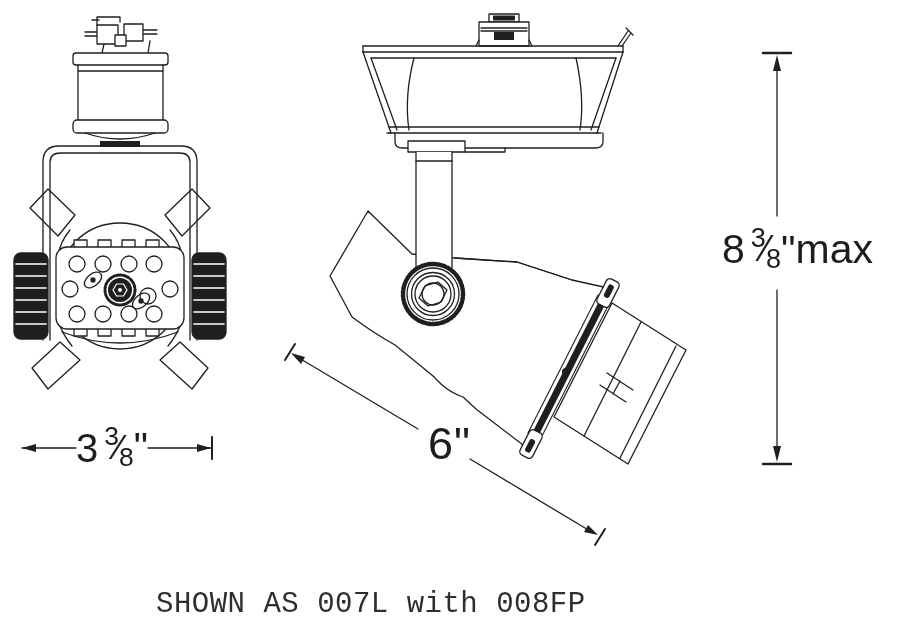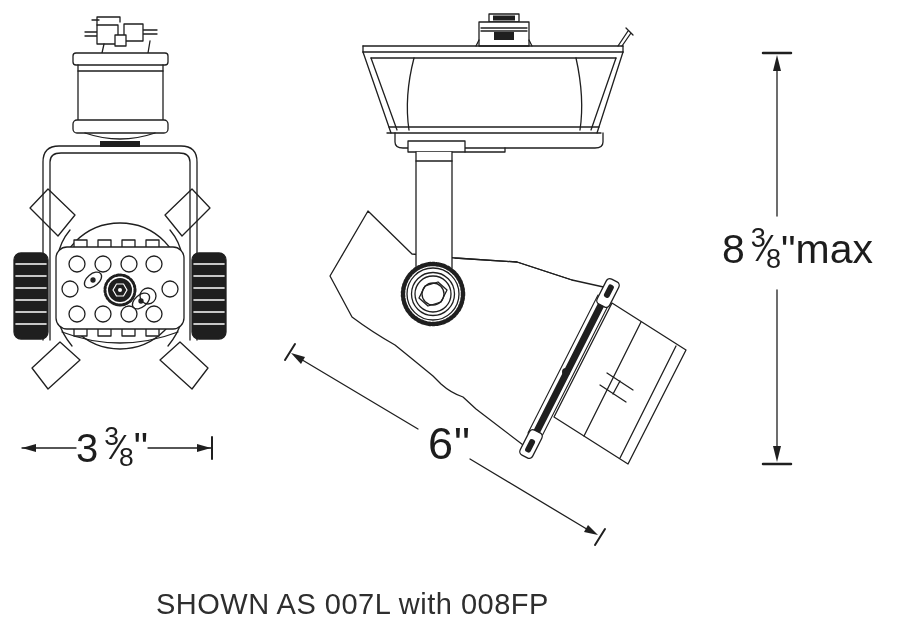--- a/index.html
+++ b/index.html
@@ -11,21 +11,21 @@
   .dim-width{left:112px;top:447px;transform:translate(-50%,-50%);font-size:40px;}
   .dim-length{left:449px;top:443px;transform:translate(-50%,-50%);font-size:45px;}
   .dim-height{left:722px;top:249px;transform:translateY(-50%);font-size:41px;}
   .frac{display:inline-block;font-size:0.66em;letter-spacing:-1px;margin-left:6px;text-align:right;}
   .frac .num{vertical-align:0.62em;}
   .frac .slash{font-size:1.35em;vertical-align:0.08em;margin:0 -2px;}
   .frac .den{vertical-align:-0.18em;}
   .unit{margin-left:1px;}
   .suffix{margin-left:0;}
   .caption{left:156px;top:604px;transform:translateY(-50%);
-           font-family:Liberation Sans, sans-serif;
+           font-family:Liberation Mono, monospace;
            font-size:29px;color:#2e2e2e;letter-spacing:0.5px;}
 </style>
 </head>
 <body>
 
 <div id="stage">
 
   <svg width="913" height="636" viewBox="0 0 913 636">
     <g stroke="#1f1f1f" stroke-width="1.3" fill="none" stroke-linejoin="round" stroke-linecap="round">
 

